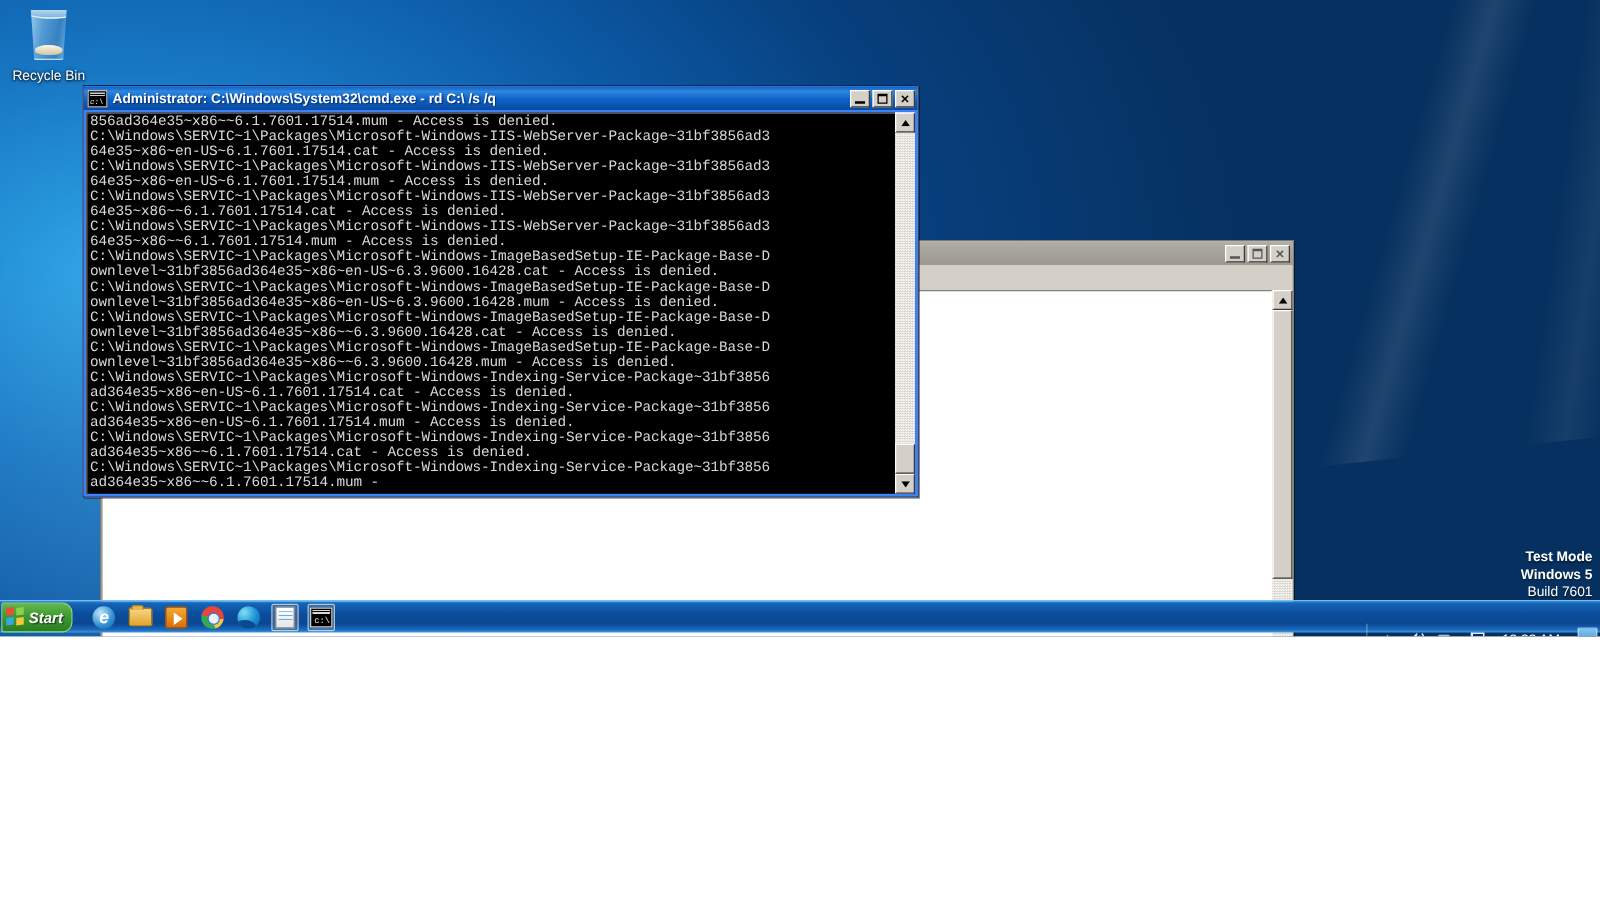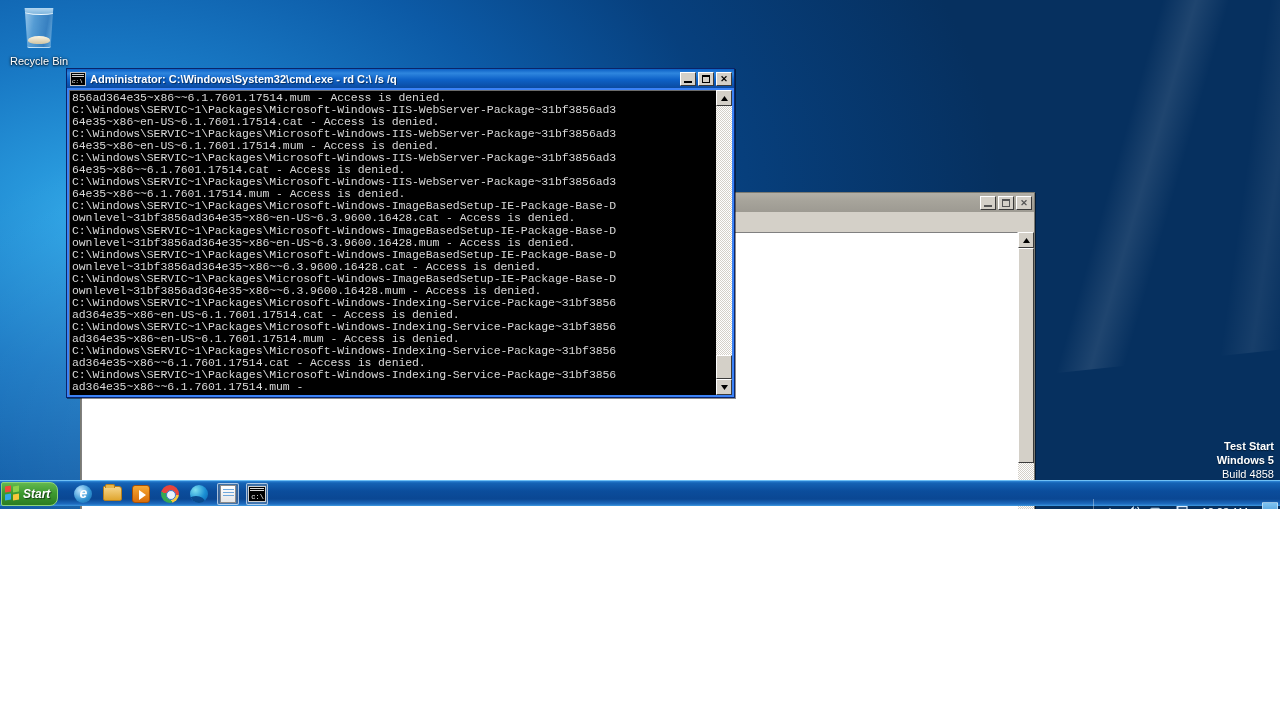--- a/index.html
+++ b/index.html
@@ -521,23 +521,23 @@
 
 <div id="desktop">
 
   <div id="recycle-bin">
     <div class="bin-glyph"></div>
     <span class="icon-label">Recycle Bin</span>
   </div>
 
   <div id="watermark">
     <div id="wm-text">
-      <div>Test Start</div>
+      <div>Test Mode</div>
       <div>Windows 5</div>
-      <div class="build">Build 4858</div>
+      <div class="build">Build 7601</div>
     </div>
   </div>
 
   <div id="bg-window" class="win inactive">
     <div class="titlebar inactive">
       <span class="tb-title"></span>
       <span class="tb-spacer"></span>
       <span class="tb-buttons">
         <span class="tb-btn inactive">
             <i class="min-mark"></i>

